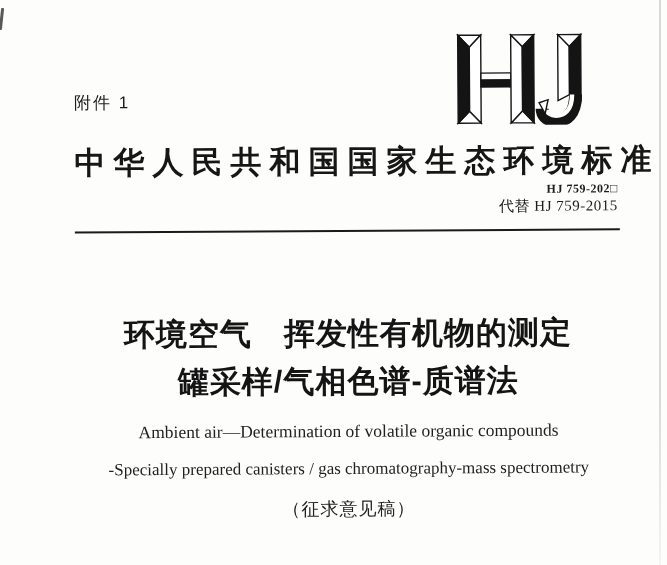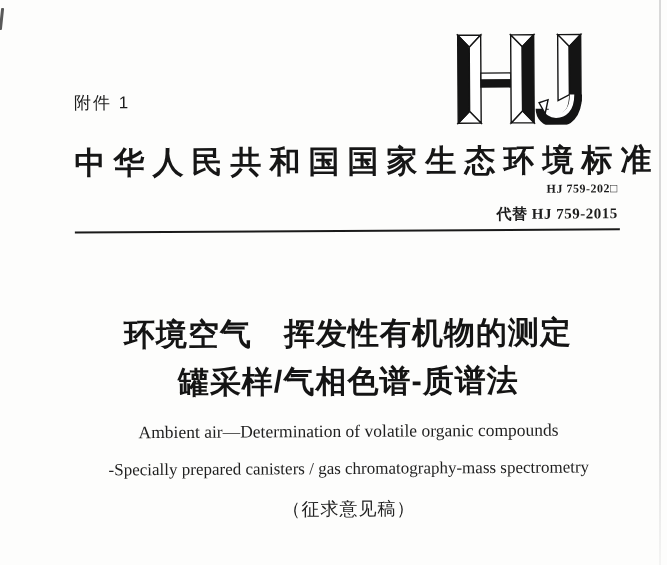--- a/index.html
+++ b/index.html
@@ -44,22 +44,22 @@
   }
   .std-block{
     position:absolute;right:49px;top:183px;
     text-align:right;
     font-family:"Liberation Serif","DejaVu Serif",serif;
   }
   .std-num{
     font-size:12px;font-weight:700;letter-spacing:.5px;
   }
   .std-replaces{
-    margin-top:8px;
-    font-size:15px;font-weight:700;letter-spacing:.5px;
+    margin-top:0;
+    font-size:15px;font-weight:400;letter-spacing:.5px;
   }
   .rule{
     position:absolute;left:75px;top:230px;width:545px;height:2px;
     background:var(--rule);
   }
   .center-col{
     position:absolute;left:75px;width:545px;text-align:center;
   }
   .title-cn{
     font-family:"Liberation Sans","DejaVu Sans",sans-serif;

